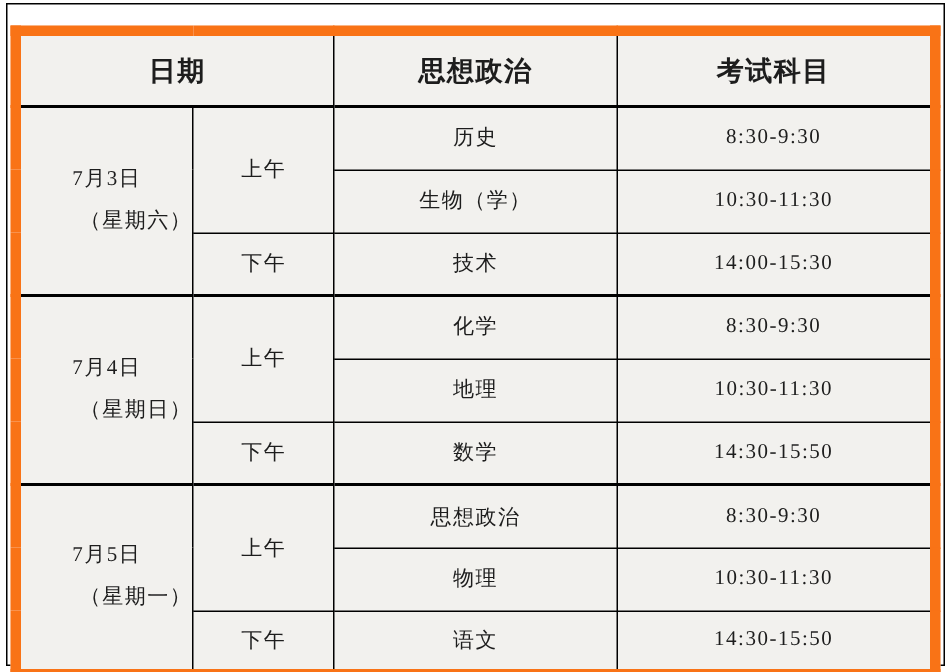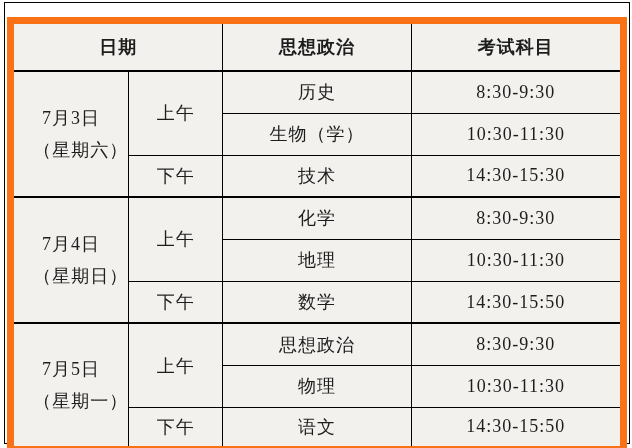--- a/index.html
+++ b/index.html
@@ -28,21 +28,21 @@
     height: 100%;
     table-layout: fixed;
     background: #f2f1ee;
   }
   table.schedule th,
   table.schedule td {
     border: 1px solid #000000;
     text-align: center;
     vertical-align: middle;
     color: #1d1d1d;
-    font-size: 18px;
+    font-size: 14px;
     padding: 0;
     letter-spacing: 1px;
   }
   table.schedule {
     border: 7px solid #f97316;
     margin-top: 12px;
   }
   table.schedule th {
     font-weight: bold;
     font-size: 18px;
@@ -95,21 +95,21 @@
       <td>历史</td>
       <td>8:30-9:30</td>
     </tr>
     <tr class="data-row">
       <td>生物（学）</td>
       <td>10:30-11:30</td>
     </tr>
     <tr class="data-row">
       <td>下午</td>
       <td>技术</td>
-      <td>14:30-15:30</td>
+      <td>14:00-15:30</td>
     </tr>
 
     <tr class="data-row group-start">
       <td rowspan="3" class="date-cell">
         <span class="dl">7月4日</span>
         <span class="dl">（星期日）</span>
       </td>
       <td rowspan="2">上午</td>
       <td>化学</td>
       <td>8:30-9:30</td>

